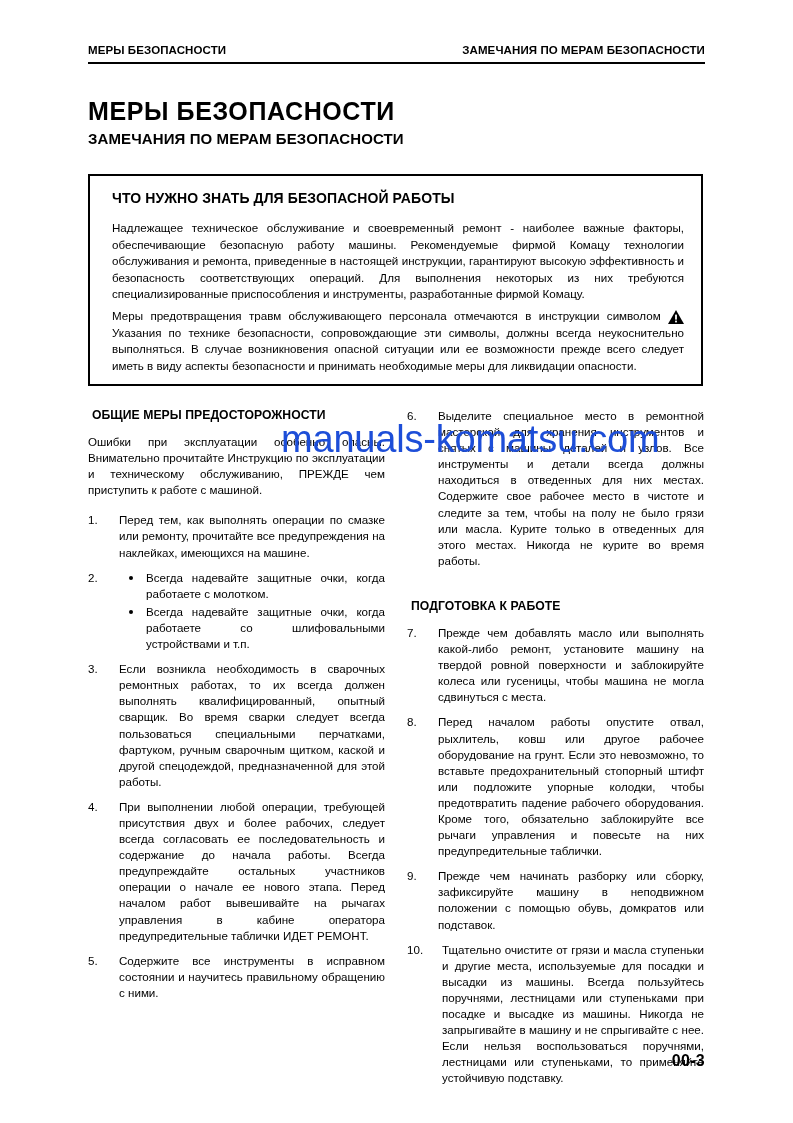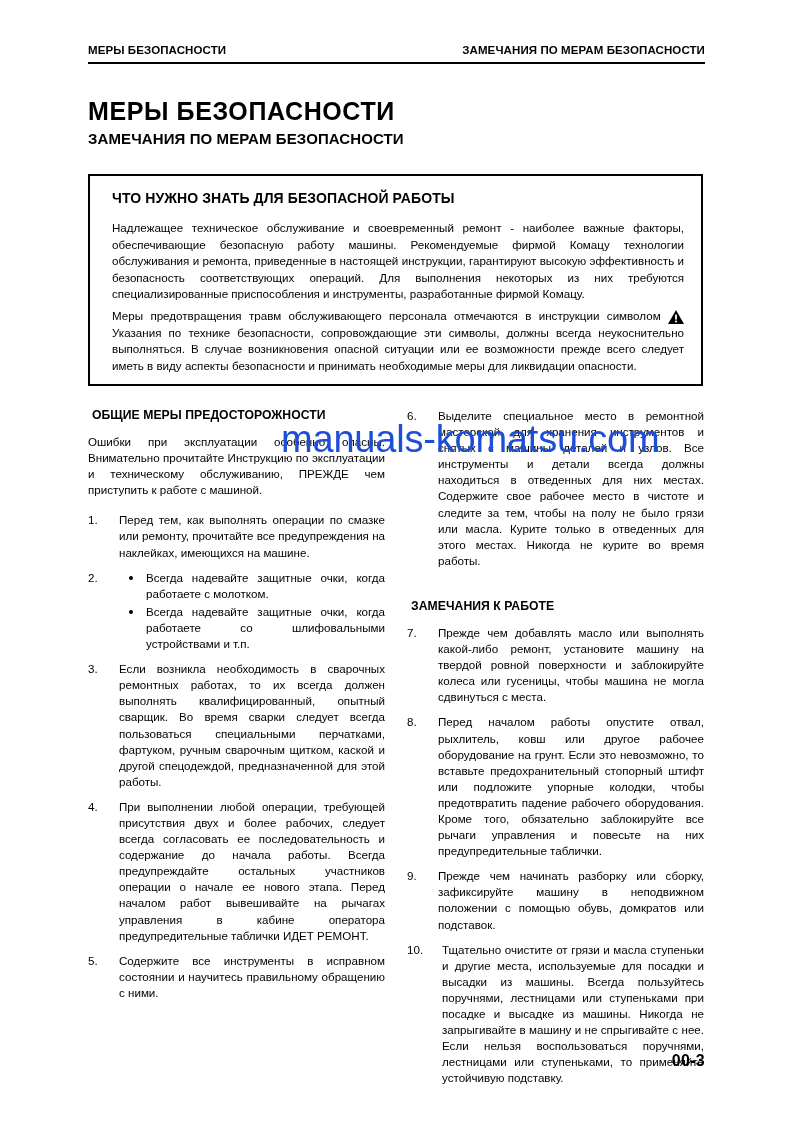--- a/index.html
+++ b/index.html
@@ -252,21 +252,21 @@
     </ol>
   </div>
 
   <div class="col col-right">
     <ol class="num-list">
       <li>
         <span class="li-num">6.</span><span>Выделите специальное место в ремонтной мастерской для хранения инструментов и снятых с машины деталей и узлов. Все инструменты и детали всегда должны находиться в отведенных для них местах. Содержите свое рабочее место в чистоте и следите за тем, чтобы на полу не было грязи или масла. Курите только в отведенных для этого местах. Никогда не курите во время работы.</span>
       </li>
     </ol>
 
-    <div class="section-heading spaced-above">ЗАМЕЧАНИЯ К РАБОТЕ</div>
+    <div class="section-heading spaced-above">ПОДГОТОВКА К РАБОТЕ</div>
 
     <ol class="num-list">
       <li>
         <span class="li-num">7.</span><span>Прежде чем добавлять масло или выполнять какой-либо ремонт, установите машину на твердой ровной поверхности и заблокируйте колеса или гусеницы, чтобы машина не могла сдвинуться с места.</span>
       </li>
       <li>
         <span class="li-num">8.</span><span>Перед началом работы опустите отвал, рыхлитель, ковш или другое рабочее оборудование на грунт. Если это невозможно, то вставьте предохранительный стопорный штифт или подложите упорные колодки, чтобы предотвратить падение рабочего оборудования. Кроме того, обязательно заблокируйте все рычаги управления и повесьте на них предупредительные таблички.</span>
       </li>
       <li>
         <span class="li-num">9.</span><span>Прежде чем начинать разборку или сборку, зафиксируйте машину в неподвижном положении с помощью обувь, домкратов или подставок.</span>

